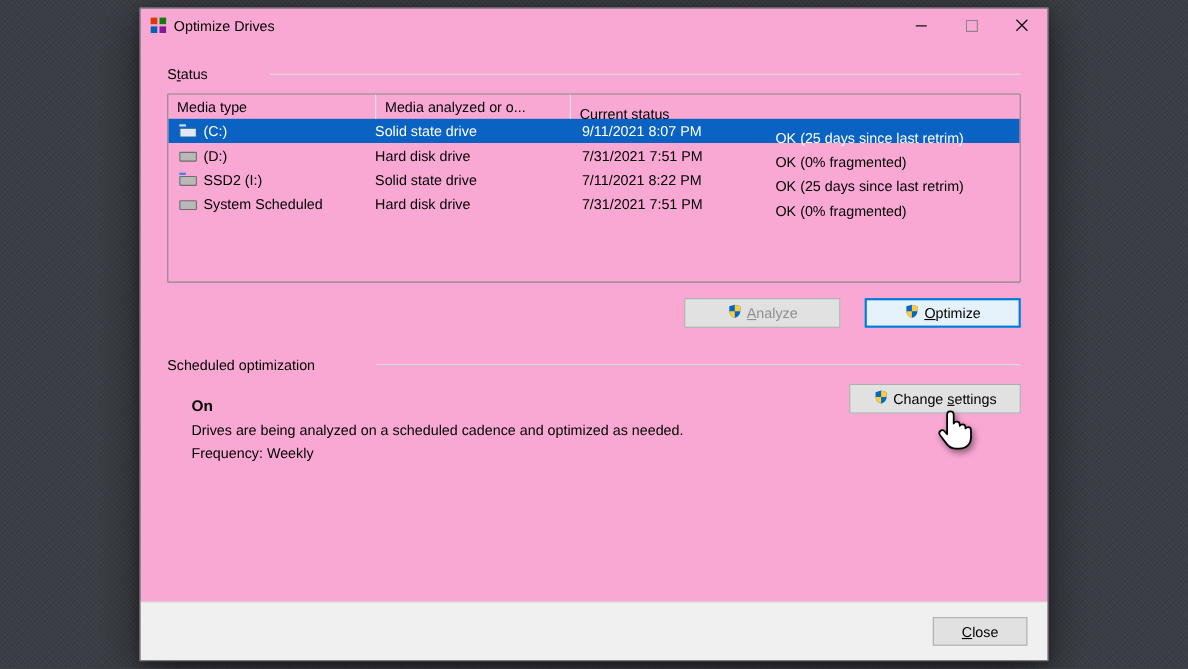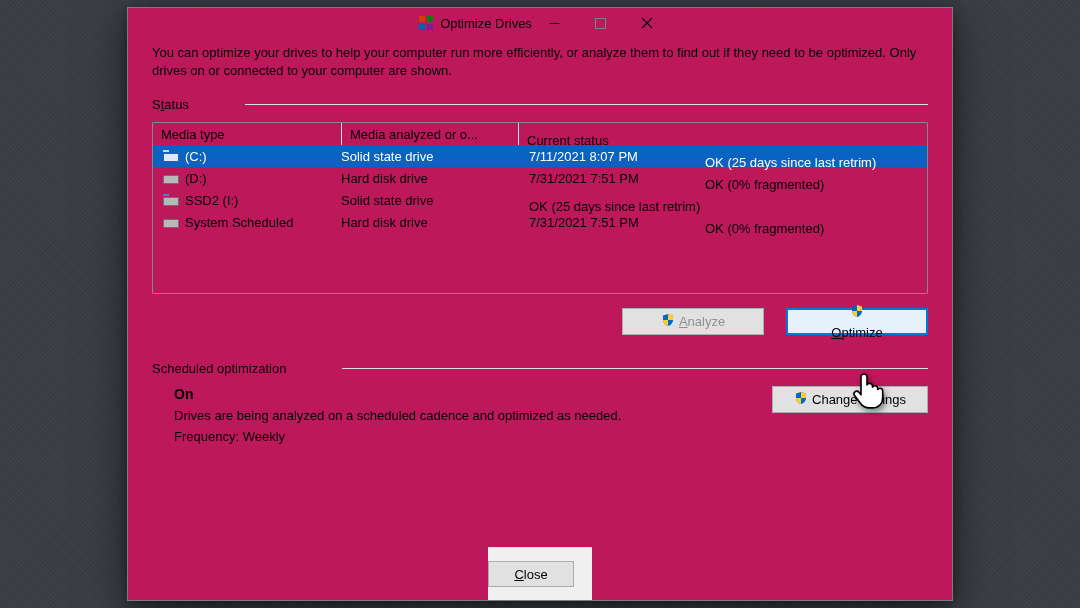--- a/index.html
+++ b/index.html
@@ -1,21 +1,21 @@
 <!DOCTYPE html>
 <html><head>
 <meta charset="utf-8">
 <style>
   html,body{margin:0;padding:0;width:1080px;height:608px;font-family:"Segoe UI",Arial,sans-serif;font-size:13px;color:#000;background:#3a3d42;}
   body{display:flex;align-items:center;justify-content:center;
        background:
          repeating-linear-gradient(45deg,rgba(255,255,255,0.02) 0 1px,transparent 1px 3px),
          repeating-linear-gradient(-45deg,rgba(0,0,0,0.05) 0 1px,transparent 1px 3px),
          #3b3e45;}
-  .window{width:824px;height:592px;background:#be185d;border:1px solid #7d7d7d;box-shadow:0 10px 40px rgba(0,0,0,0.55),0 3px 10px rgba(0,0,0,0.3);display:flex;flex-direction:column;position:relative;align-items:center;}
+  .window{width:824px;height:592px;background:#f9a8d4;border:1px solid #7d7d7d;box-shadow:0 10px 40px rgba(0,0,0,0.55),0 3px 10px rgba(0,0,0,0.3);display:flex;flex-direction:column;position:relative;}
   
   .titlebar{height:30px;display:flex;align-items:center;justify-content:space-between;padding-left:8px;}
   .titlebar-left{display:flex;align-items:center;gap:6px;}
   .titlebar-title{font-size:13px;}
   .win-controls{display:flex;height:100%;}
   .win-btn{width:46px;display:flex;align-items:center;justify-content:center;font-family:"Segoe UI Symbol",Arial;font-size:12px;color:#111;}
   .win-btn svg{display:block;}
   
   .content{flex:1;padding:4px 24px 0 24px;display:flex;flex-direction:column;}
   .desc{font-size:13px;line-height:1.35;margin-top:2px;}
@@ -39,24 +39,24 @@
   .drive-icon{width:16px;height:12px;position:relative;}
   .drive-icon::before{content:"";position:absolute;left:0;right:0;top:3px;height:7px;background:#b8b8b8;border:1px solid #6d6d6d;border-radius:1px;}
   .tr.sel .drive-icon::before{background:#dfe9f6;border-color:#2a60a0;}
   .drive-icon.ssd::after{content:"";position:absolute;left:0;top:0;width:6px;height:2px;background:#3c87d6;}
   .tr.sel .drive-icon.ssd::after{background:#bfe0ff;}
   
   .btn-row{display:flex;justify-content:flex-end;gap:22px;margin-top:14px;position:relative;}
   .btn{min-width:142px;height:27px;background:#e1e1e1;border:1px solid #adadad;display:flex;align-items:center;justify-content:center;gap:4px;font-size:13px;box-sizing:border-box;padding:0 12px;}
   .btn .ul{text-decoration:underline;}
   .btn.disabled{color:#8f8f8f;}
-  .btn.focus{border:2px solid #0078d7;background:#e5f1fb;flex-direction:column;}
+  .btn.focus{border:2px solid #0078d7;background:#e5f1fb;}
   .btn-row-2{display:flex;justify-content:flex-end;margin-top:0;}
   
-  .sched{margin-left:22px;margin-top:4px;}
+  .sched{margin-left:22px;margin-top:16px;}
   .sched .on{font-weight:600;font-size:14px;}
   .sched .line{font-size:13px;margin-top:6px;}
   
   .footer{height:52px;border-top:1px solid #dfdfdf;background:#f0f0f0;display:flex;align-items:center;justify-content:flex-end;padding-right:18px;margin-top:auto;}
   .footer .btn{min-width:86px;height:26px;background:#e1e1e1;}
   
   .shield{display:inline-block;}
   
   .cursor{position:absolute;left:866px;top:368px;pointer-events:none;filter:drop-shadow(2px 3px 3px rgba(0,0,0,0.45));}
   
@@ -94,21 +94,20 @@
         <svg width="12" height="12">
             <line x1="1" y1="1" x2="11" y2="11" stroke="#111" stroke-width="1.2"></line>
             <line x1="11" y1="1" x2="1" y2="11" stroke="#111" stroke-width="1.2"></line>
           </svg>
       </div>
     </div>
   </div>
 
   <div class="content">
 
-    <div class="desc">You can optimize your drives to help your computer run more efficiently, or analyze them to find out if they need to be optimized. Only drives on or connected to your computer are shown.</div>
 
     <div class="section-header">
       <span class="lbl">
         <span>S</span><span class="ul">t</span><span>atus</span>
       </span>
       <div class="hline"></div>
     </div>
 
     <div class="table">
       <div class="thead">
@@ -116,38 +115,39 @@
         <div class="th col-last">Media analyzed or o...</div>
         <div class="th col-status">Current status</div>
       </div>
       <div id="tbody">
           <div class="tr sel">
             <div class="td col-drive">
               <span class="drive-icon ssd"></span>
               <span>(C:)</span>
             </div>
             <div class="td col-media">Solid state drive</div>
-            <div class="td col-last">7/11/2021 8:07 PM</div>
+            <div class="td col-last">9/11/2021 8:07 PM</div>
             <div class="td col-status">OK (25 days since last retrim)</div>
           </div>
           <div class="tr">
             <div class="td col-drive">
               <span class="drive-icon"></span>
               <span>(D:)</span>
             </div>
             <div class="td col-media">Hard disk drive</div>
             <div class="td col-last">7/31/2021 7:51 PM</div>
             <div class="td col-status">OK (0% fragmented)</div>
           </div>
           <div class="tr">
             <div class="td col-drive">
               <span class="drive-icon ssd"></span>
               <span>SSD2 (I:)</span>
             </div>
             <div class="td col-media">Solid state drive</div>
+            <div class="td col-last">7/11/2021 8:22 PM</div>
             <div class="td col-status">OK (25 days since last retrim)</div>
           </div>
           <div class="tr">
             <div class="td col-drive">
               <span class="drive-icon"></span>
               <span>System Scheduled</span>
             </div>
             <div class="td col-media">Hard disk drive</div>
             <div class="td col-last">7/31/2021 7:51 PM</div>
             <div class="td col-status">OK (0% fragmented)</div>

